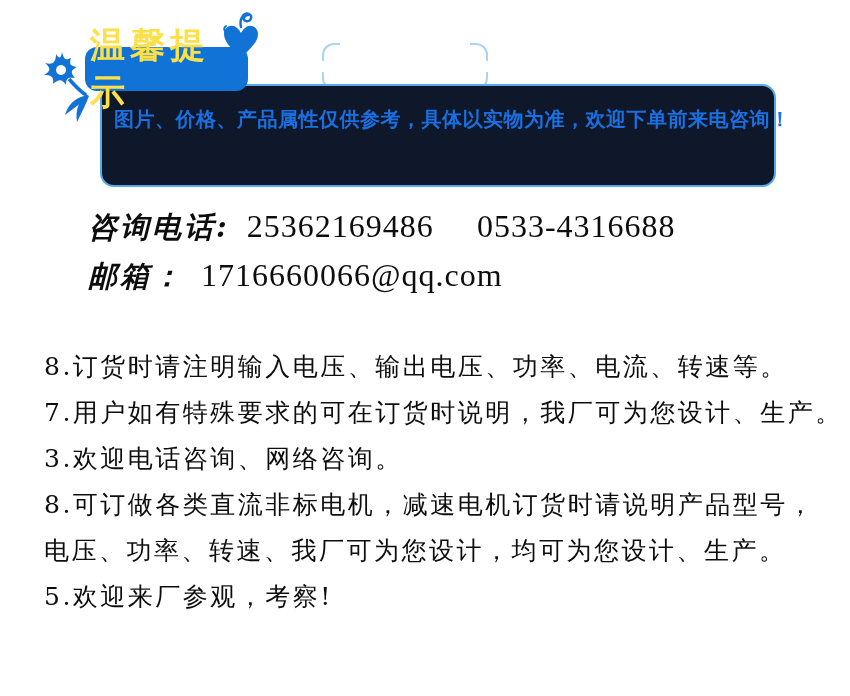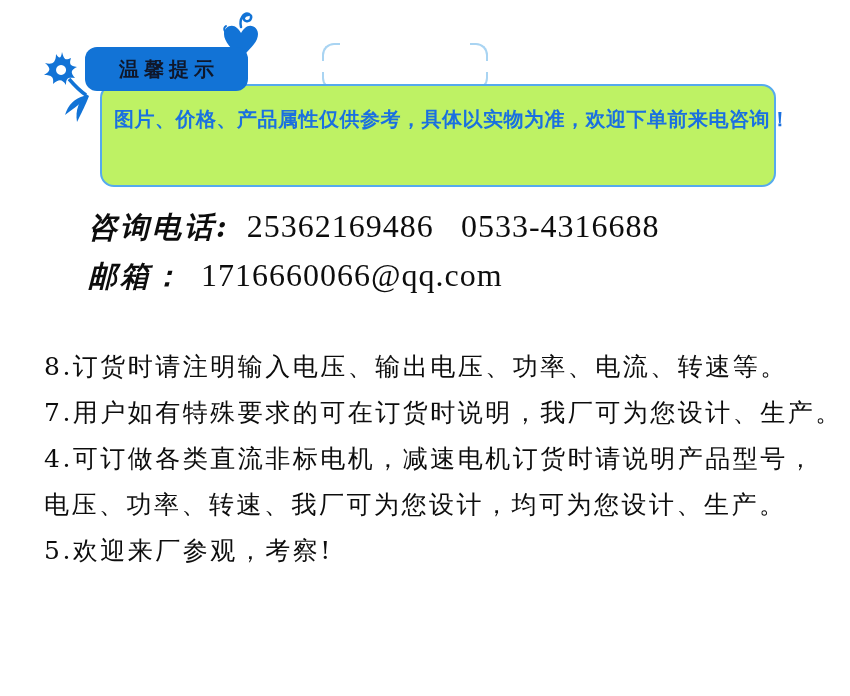--- a/index.html
+++ b/index.html
@@ -18,55 +18,55 @@
   
   .flower{position:absolute;left:40px;top:50px;width:54px;height:74px;color:var(--primary-blue);}
 
   
   .banner{
     position:absolute;left:85px;top:47px;width:163px;height:44px;
     background:var(--primary-blue);border-radius:12px;z-index:3;
     display:flex;align-items:center;justify-content:center;
   }
   .banner-title{
-    color:#0f172a;font-size:20px;font-weight:bold;letter-spacing:5px;
+    color:#fde047;font-size:35px;font-weight:bold;letter-spacing:5px;
     font-family:Liberation Sans, sans-serif;padding-left:5px;
   }
 
   
   .heart{position:absolute;left:218px;top:10px;width:46px;height:48px;color:var(--primary-blue);z-index:2;}
 
   
   .ghost{position:absolute;width:16px;height:16px;border:0 solid var(--ghost-arc);z-index:1;}
   .ghost.tl{left:322px;top:43px;border-top-width:2px;border-left-width:2px;border-top-left-radius:12px;}
   .ghost.tr{left:470px;top:43px;border-top-width:2px;border-right-width:2px;border-top-right-radius:12px;}
   .ghost.bl{left:322px;top:72px;border-bottom-width:2px;border-left-width:2px;border-bottom-left-radius:12px;}
   .ghost.br{left:470px;top:72px;border-bottom-width:2px;border-right-width:2px;border-bottom-right-radius:12px;}
 
   
   .notice-box{
     position:absolute;left:100px;top:84px;width:676px;height:103px;
     border:2px solid var(--notice-border);border-radius:14px;z-index:2;
-    background:#bef264;box-sizing:border-box;padding:12px 10px 0 12px;
+    background:#0f172a;box-sizing:border-box;padding:12px 10px 0 12px;
   }
   .notice-line{
     margin:0;color:var(--notice-text-blue);font-weight:bold;font-size:20px;
     line-height:42px;letter-spacing:0.5px;white-space:nowrap;
     font-family:"Liberation Sans",sans-serif;
   }
 
   
   .contact{
     position:absolute;left:88px;top:202px;color:var(--text-black);
     font-family:"DejaVu Serif","Liberation Serif",serif;
   }
   .contact-line{height:49px;line-height:49px;white-space:nowrap;}
   .contact-label{font-size:29px;font-weight:600;letter-spacing:3px;font-style:italic;}
   .contact-num{font-size:32px;font-family:"Liberation Serif",serif;letter-spacing:1px;margin-left:12px;}
-  .contact-num + .contact-num{margin-left:22px;}
+  .contact-num + .contact-num{margin-left:38px;}
 
   
   .notes{
     position:absolute;left:44px;top:344px;color:var(--text-black);
     font-family:"DejaVu Serif","Liberation Serif",serif;
     font-size:25px;letter-spacing:2.5px;
   }
   .note-line{height:46px;line-height:46px;white-space:nowrap;}
 </style>
 </head>
@@ -112,18 +112,19 @@
     </div>
     <div class="contact-line">
       <span class="contact-label">邮箱：</span>
       <span class="contact-num">1716660066@qq.com</span>
     </div>
   </div>
 
   <div class="notes">
     <div class="note-line">8.订货时请注明输入电压、输出电压、功率、电流、转速等。</div>
     <div class="note-line">7.用户如有特殊要求的可在订货时说明，我厂可为您设计、生产。</div>
-    <div class="note-line">4.可订做各类直流非标电机，减速电机订货时请说明产品型号，</div>
+    <div class="note-line">3.欢迎电话咨询、网络咨询。</div>
+    <div class="note-line">8.可订做各类直流非标电机，减速电机订货时请说明产品型号，</div>
     <div class="note-line">电压、功率、转速、我厂可为您设计，均可为您设计、生产。</div>
     <div class="note-line">5.欢迎来厂参观，考察!</div>
   </div>
 
 </div>
 
 </body></html>

